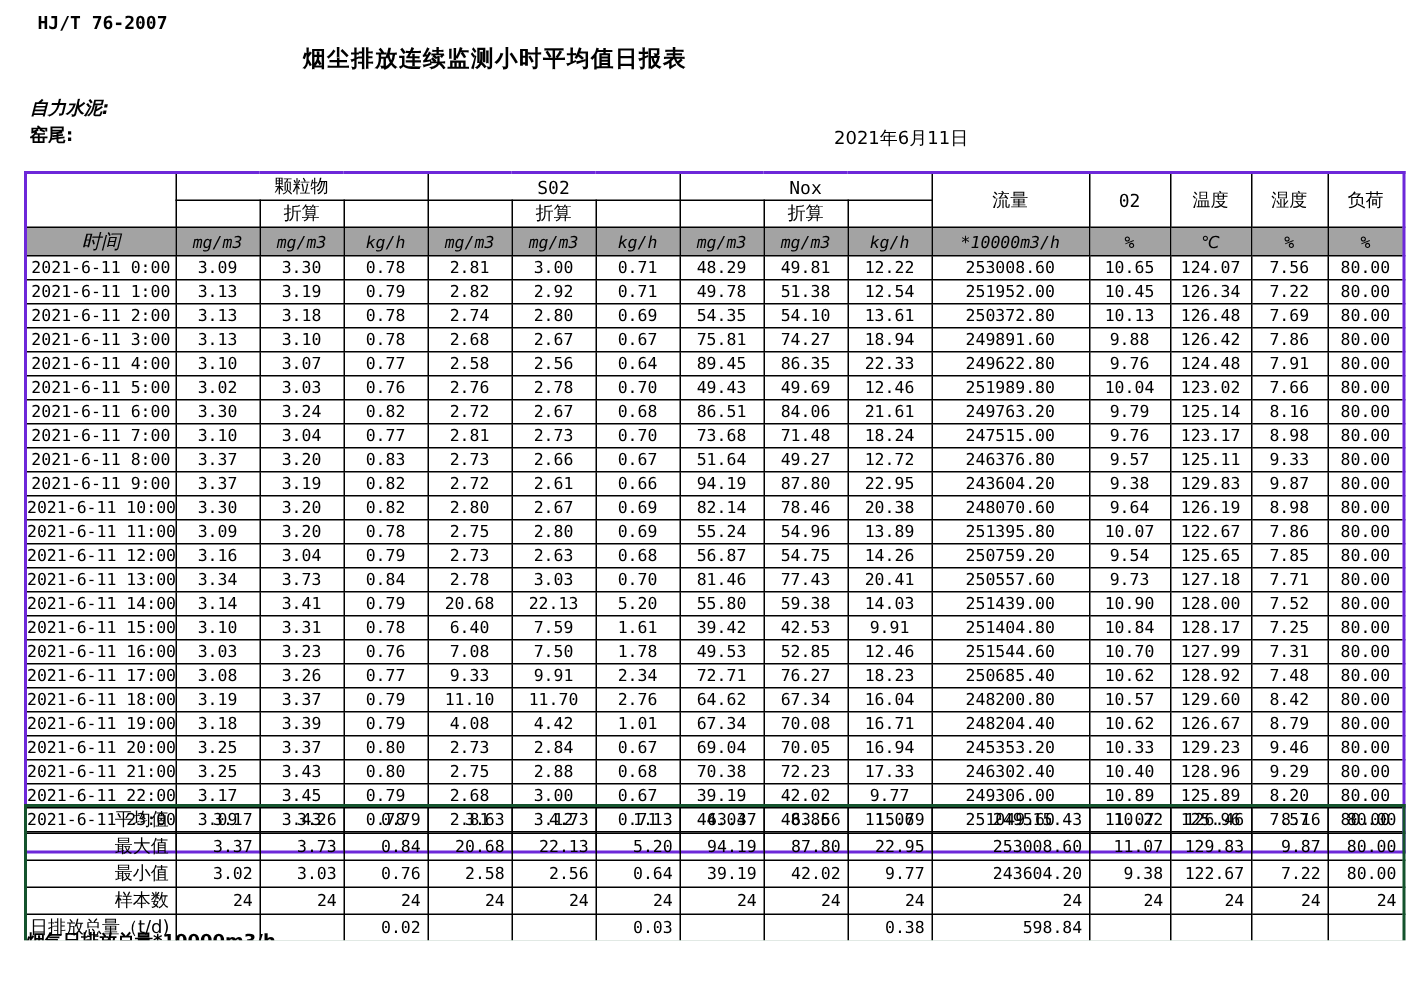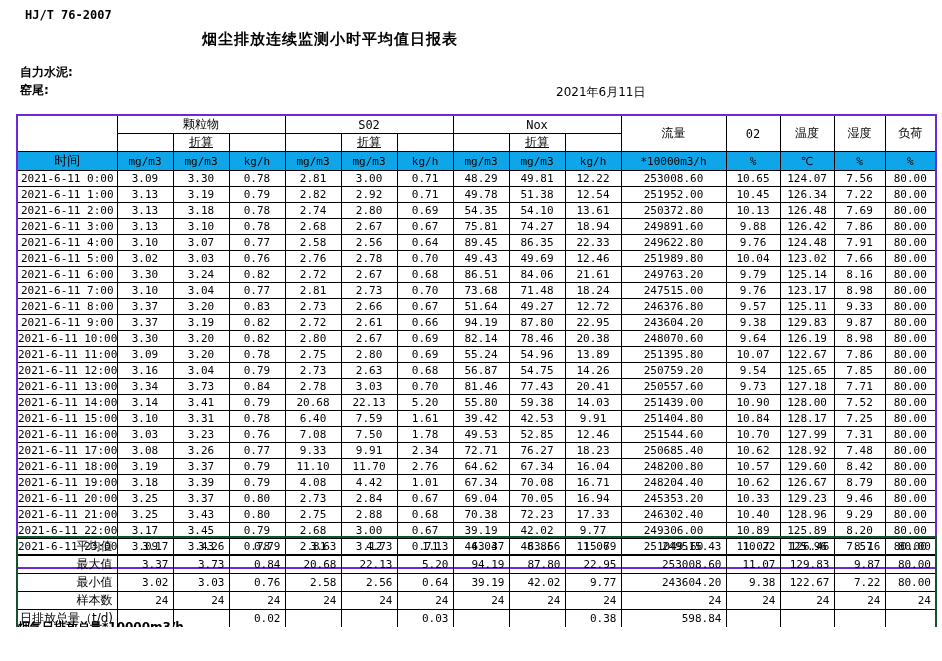--- a/index.html
+++ b/index.html
@@ -1,32 +1,32 @@
 <!DOCTYPE html>
 <html><head>
 <meta charset="utf-8">
 <style>
   html,body{margin:0;padding:0;background:#fff;}
   #page{position:relative;width:942px;height:627px;background:#fff;overflow:hidden;
         font-family:"DejaVu Sans","Liberation Sans",sans-serif;color:#000;}
   .mono{font-family:"DejaVu Sans Mono","DejaVu Sans",monospace;}
   .doc-code{position:absolute;left:25px;top:8px;font-size:12px;font-weight:bold;}
   .title{position:absolute;left:0;top:30px;width:660px;text-align:center;font-size:15px;font-weight:bold;letter-spacing:1px;}
-  .company{position:absolute;left:20px;top:64px;font-size:12px;font-weight:bold;}
+  .company{position:absolute;left:20px;top:64px;font-size:12px;font-weight:bold;font-style:italic;}
   .site{position:absolute;left:20px;top:82px;font-size:12px;font-weight:bold;}
   .date{position:absolute;left:556px;top:84px;font-size:12px;}
   table{border-collapse:collapse;table-layout:fixed;}
   #main-table{position:absolute;left:16px;top:114px;width:921px;border:2px solid #6d28d9;}
   #summary-table{position:absolute;left:16px;top:536px;width:921px;border:2px solid #14532d;}
   th,td{border:1px solid #000;padding:0;overflow:hidden;white-space:nowrap;
         font-weight:normal;text-align:center;vertical-align:middle;}
   thead th{font-size:12px;}
   tr.h1 th{height:16px;}
-  tr.h2 th{height:13px;text-decoration:underline;}
-  tr.h3 th{height:17px;background:#0ea5e9;font-size:11px;}
+  tr.h2 th{height:13px;}
+  tr.h3 th{height:17px;background:#a3a3a3;font-size:11px;font-style:italic;}
   tr.h3 th.time-h{font-size:13px;}
   tbody td{height:15px;font-size:11px;font-family:"DejaVu Sans Mono","DejaVu Sans",monospace;}
   tr.spacer td{height:12px;}
   #summary-table td{height:15px;font-size:11px;font-family:"DejaVu Sans Mono","DejaVu Sans",monospace;}
   #summary-table td.sum-label{font-family:"DejaVu Sans","Liberation Sans",sans-serif;font-size:12px;text-align:right;padding-right:4px;}
   #summary-table td.sum-label.left{text-align:left;padding-left:2px;}
   #summary-table td.sum-val{text-align:right;padding-right:4px;}
   .footer-note{position:absolute;left:18px;top:619px;font-size:12px;font-weight:bold;}
   .footer-report-unit{position:absolute;left:18px;top:638px;font-size:12px;font-weight:bold;}
   .footer-unit{position:absolute;left:205px;top:638px;font-size:12px;font-weight:bold;}

